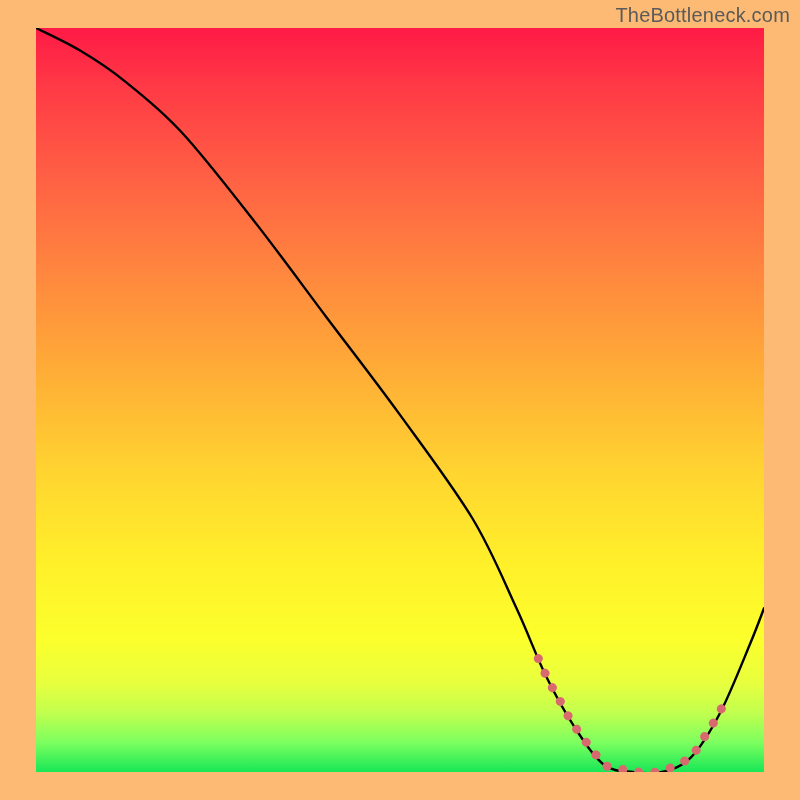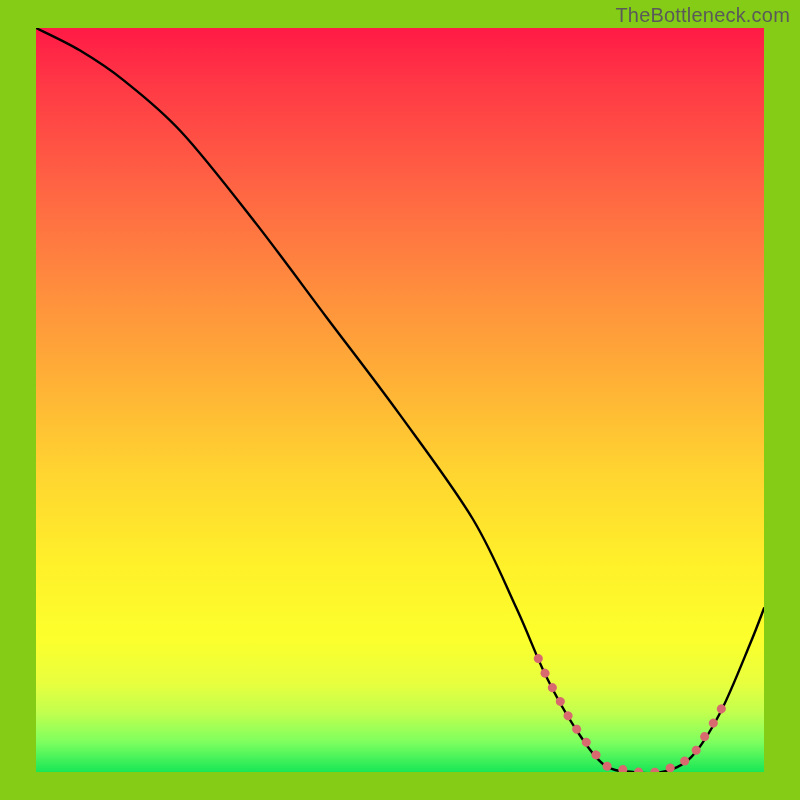--- a/index.html
+++ b/index.html
@@ -7,21 +7,21 @@
     padding: 0;
     width: 800px;
     height: 800px;
     background: #000;
     font-family: Arial, Helvetica, sans-serif;
   }
   .stage {
     position: relative;
     width: 800px;
     height: 800px;
-    background: #84cc16;
+    background: #fdba74;
   }
   .watermark {
     position: absolute;
     top: 4px;
     right: 10px;
     color: #5a5a5a;
     font-size: 20px;
     font-weight: 500;
     z-index: 50;
     letter-spacing: 0.2px;

